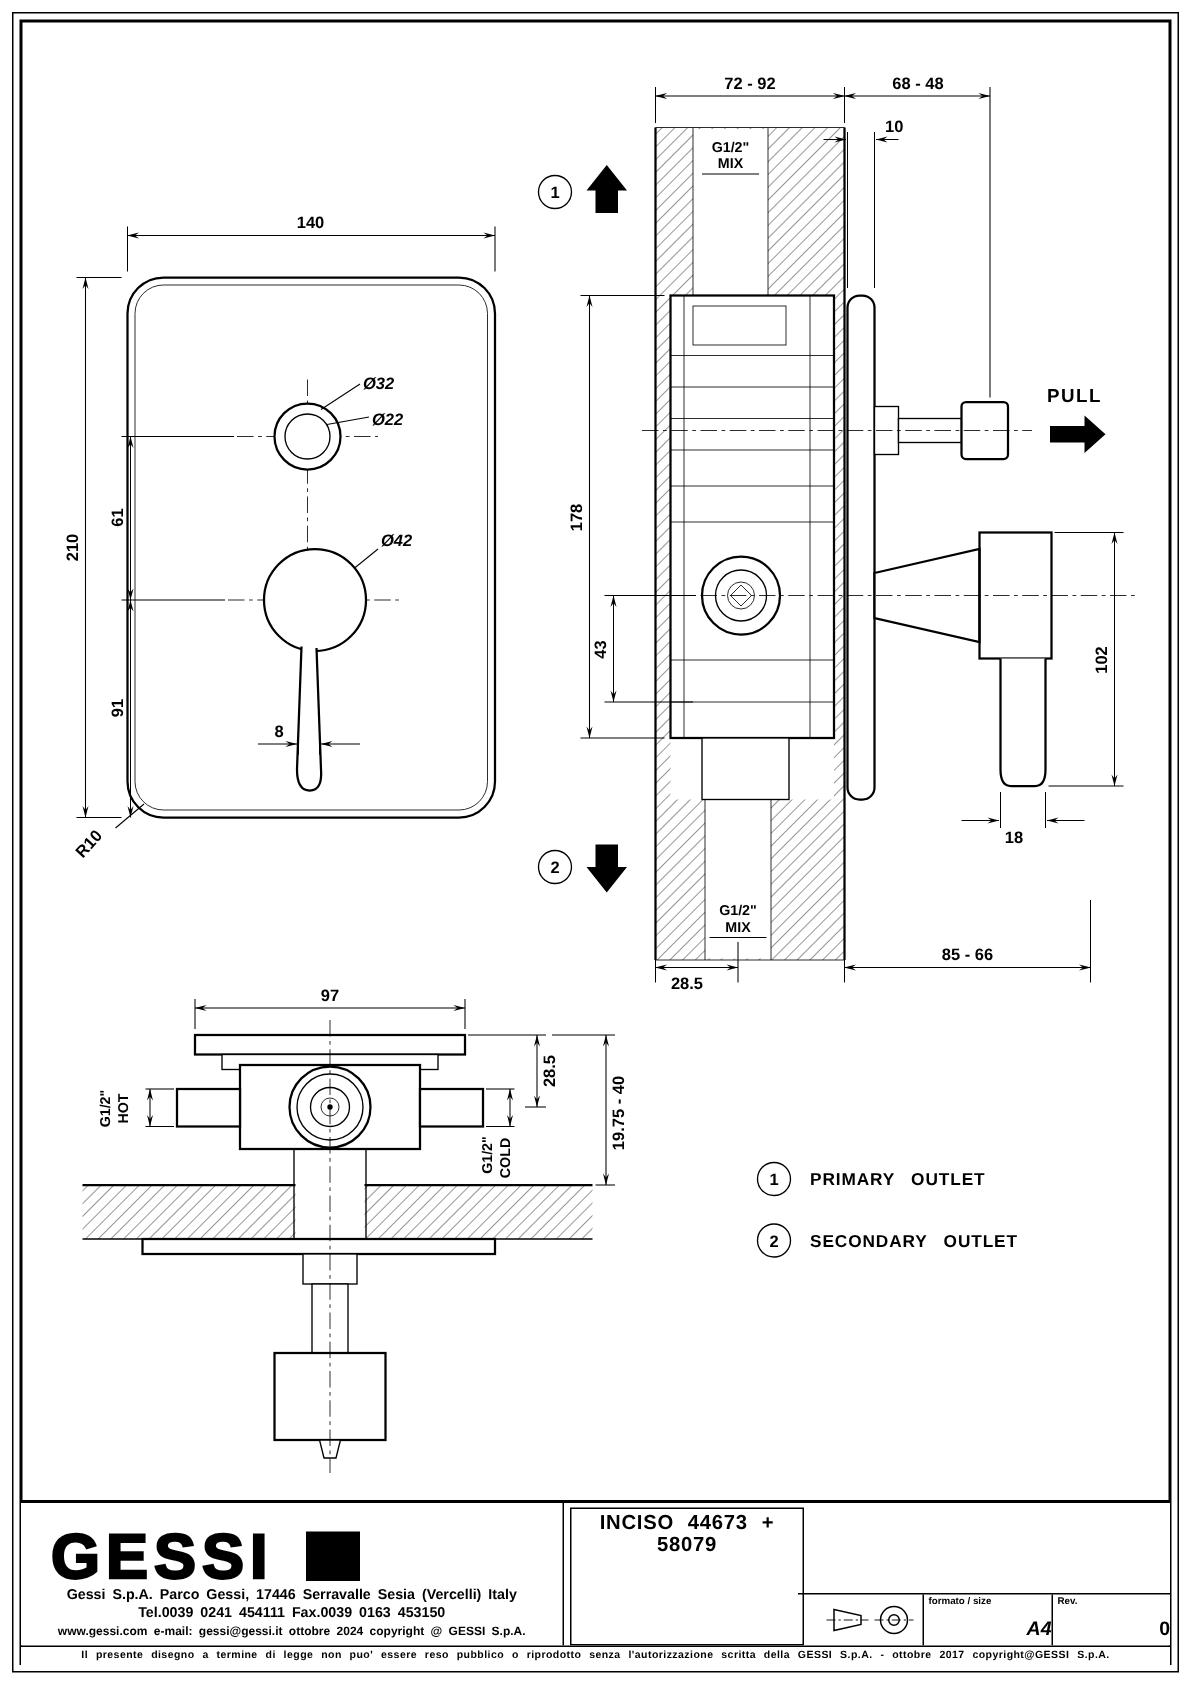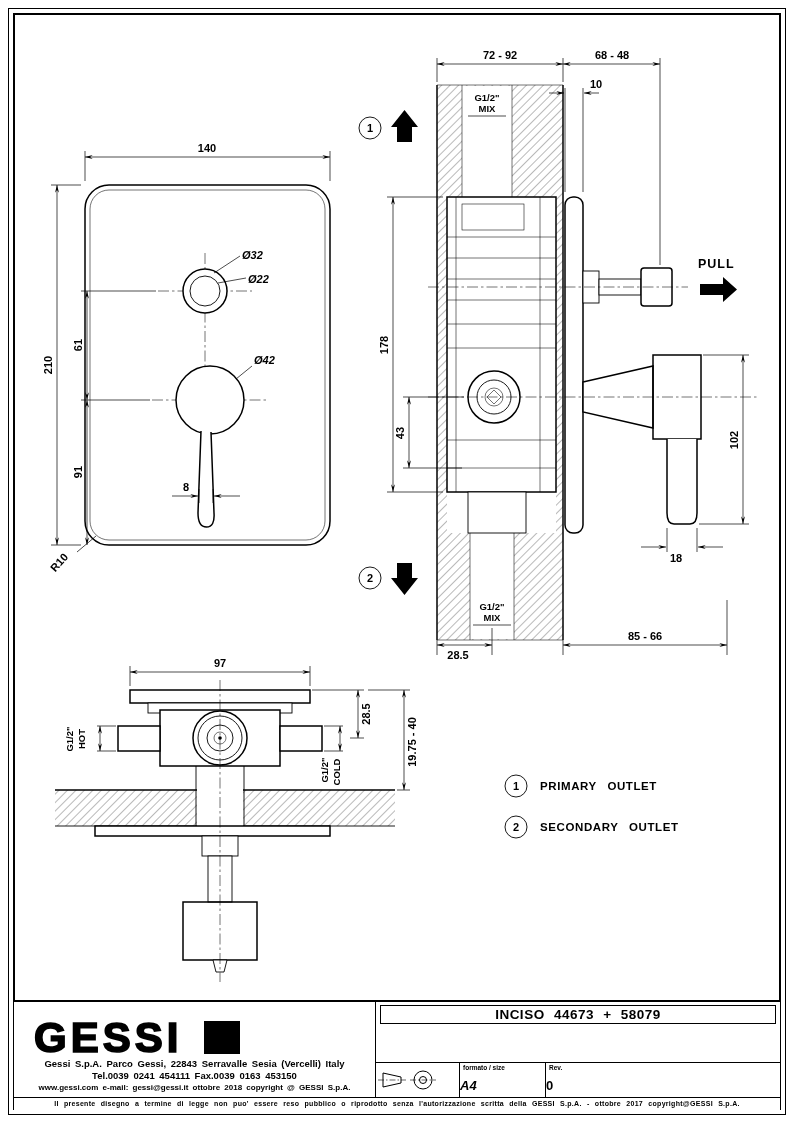--- a/index.html
+++ b/index.html
@@ -23,25 +23,25 @@
   .t-mark{font-size:11px;font-weight:bold}
   .t-legend{font-size:11.5px;font-weight:bold;word-spacing:7px;letter-spacing:0.6px}
   .t-pull{font-size:12.5px;font-weight:bold;letter-spacing:1px}
 
   
   .titleblock{position:absolute;left:14px;right:14px;top:1000px;height:97px;border-top:2px solid #000;display:flex;background:#fff}
   .tb-left{width:362px;border-right:1.6px solid #000;display:flex;flex-direction:column;align-items:center;padding-top:15px}
   .logo-wrap{align-self:flex-start;margin-left:18px;height:40px}
   .addr{font-size:9.5px;font-weight:bold;margin-top:1px;white-space:nowrap;word-spacing:2px}
   .web{font-size:8px;font-weight:bold;margin-top:2px;white-space:nowrap;word-spacing:2px}
-  .tb-right{flex:1;display:flex;flex-direction:column;padding:3px 4px 0}
+  .tb-right{flex:1;display:flex;padding:3px 4px 0}
   .tb-title-box{border:1.6px solid #000;text-align:center;font-weight:bold;font-size:13.5px;padding:1px 0;word-spacing:5px;letter-spacing:0.5px}
   .tb-sub-box{border:1.6px solid #000;text-align:center;font-weight:bold;font-size:9px;padding:2px 0;margin-top:3px;word-spacing:2px}
   .tb-row{margin-top:auto;display:flex;border-top:1.6px solid #000;height:35px;margin-left:-4px;margin-right:-4px}
-  .tb-cell{border-right:1.6px solid #000;position:relative;display:flex;align-items:flex-end;justify-content:flex-start;padding-bottom:4px}
+  .tb-cell{border-right:1.6px solid #000;position:relative;display:flex;align-items:flex-end;justify-content:flex-end;padding-bottom:4px}
   .tb-cell:last-child{border-right:none}
   .c-sym{width:84px;align-items:center;padding-bottom:0}
   .c-fmt{width:86px}
   .c-rev{width:78px}
   .c-code{flex:1}
   .cell-lbl{position:absolute;top:1px;left:3px;right:3px;font-size:6.5px;font-weight:bold;white-space:nowrap}
   .cell-val{font-size:13px;font-weight:bold}
   .italic{font-style:italic}
   .legal{position:absolute;left:14px;right:14px;top:1097px;height:13px;border-top:1.6px solid #000;font-size:7px;font-weight:bold;text-align:center;line-height:12px;letter-spacing:0.3px;word-spacing:3px;white-space:nowrap;overflow:hidden;background:#fff}
 </style>
@@ -288,23 +288,23 @@
 </svg>
 
 <div class="titleblock">
   <div class="tb-left">
     <div class="logo-wrap">
       <svg width="232" height="42" viewBox="0 0 232 42">
         <text x="2" y="35" font-family="'Liberation Serif',serif" font-size="42" font-weight="bold" letter-spacing="4" fill="#fff" stroke="#000" stroke-width="1.7" paint-order="stroke">GESSI</text>
         <rect x="172" y="4" width="36" height="33" fill="#000"></rect>
       </svg>
     </div>
-    <div class="addr">Gessi S.p.A. Parco Gessi, 22843 Serravalle Sesia (Vercelli) Italy</div>
+    <div class="addr">Gessi S.p.A. Parco Gessi, 17446 Serravalle Sesia (Vercelli) Italy</div>
     <div class="addr">Tel.0039 0241 454111 Fax.0039 0163 453150</div>
-    <div class="web">www.gessi.com e-mail: gessi@gessi.it ottobre 2018 copyright @ GESSI S.p.A.</div>
+    <div class="web">www.gessi.com e-mail: gessi@gessi.it ottobre 2024 copyright @ GESSI S.p.A.</div>
   </div>
   <div class="tb-right">
     <div class="tb-title-box">INCISO 44673 + 58079</div>
     <div class="tb-row">
       <div class="tb-cell c-sym">
         <svg width="66" height="28" viewBox="0 0 66 28">
           <path d="M7,7 L25,11 L25,17 L7,21 Z" fill="none" stroke="#000" stroke-width="1"></path>
           <line x1="2" y1="14" x2="30" y2="14" stroke="#000" stroke-width="0.6" stroke-dasharray="6 2 1.5 2"></line>
           <circle cx="47" cy="14" r="9" fill="none" stroke="#000" stroke-width="1"></circle>
           <circle cx="47" cy="14" r="3.5" fill="none" stroke="#000" stroke-width="1"></circle>

